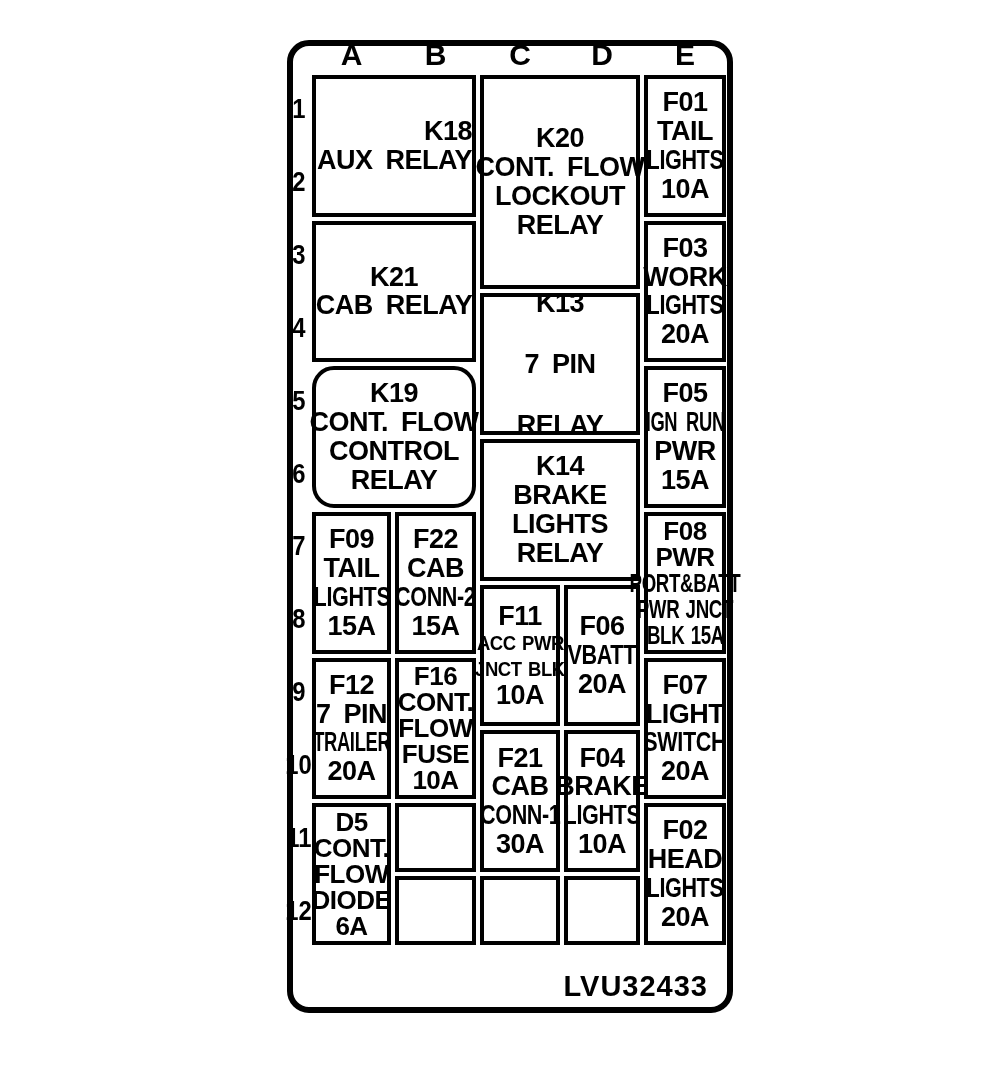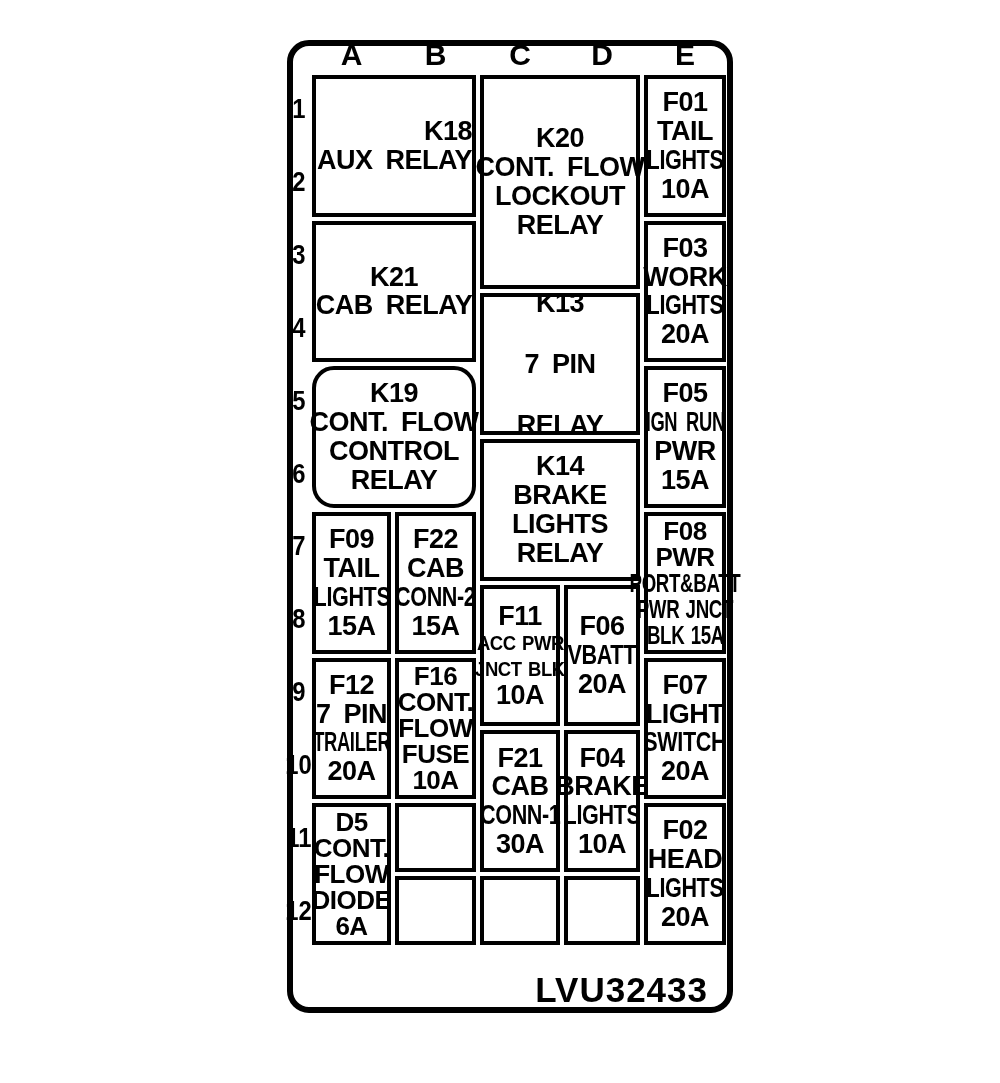--- a/index.html
+++ b/index.html
@@ -39,21 +39,21 @@
     font-weight:bold; font-size:27px; line-height:1.07;
     letter-spacing:-0.5px; word-spacing:6px; white-space:nowrap;
   }
   .tight .ln { font-size:26px; line-height:1.0; }
   .cond  { transform:scaleX(.8); }
   .cond2 { transform:scaleX(.68); }
   .sm { font-size:21px; transform:scaleX(.88); line-height:1.2; word-spacing:2px; }
   .xs { font-size:20px; transform:scaleX(.72); line-height:1.18; word-spacing:2px; letter-spacing:-0.5px; }
   .part-number {
     position:absolute; left:520px; top:970px; width:188px;
-    text-align:right; font-weight:bold; font-size:35px; letter-spacing:1px;
+    text-align:right; font-weight:bold; font-size:29px; letter-spacing:1px;
   }
 </style>
 </head>
 <body>
 
 <div class="panel"></div>
 <div class="col-headers">
     <span>A</span>
     <span>B</span>
     <span>C</span>

